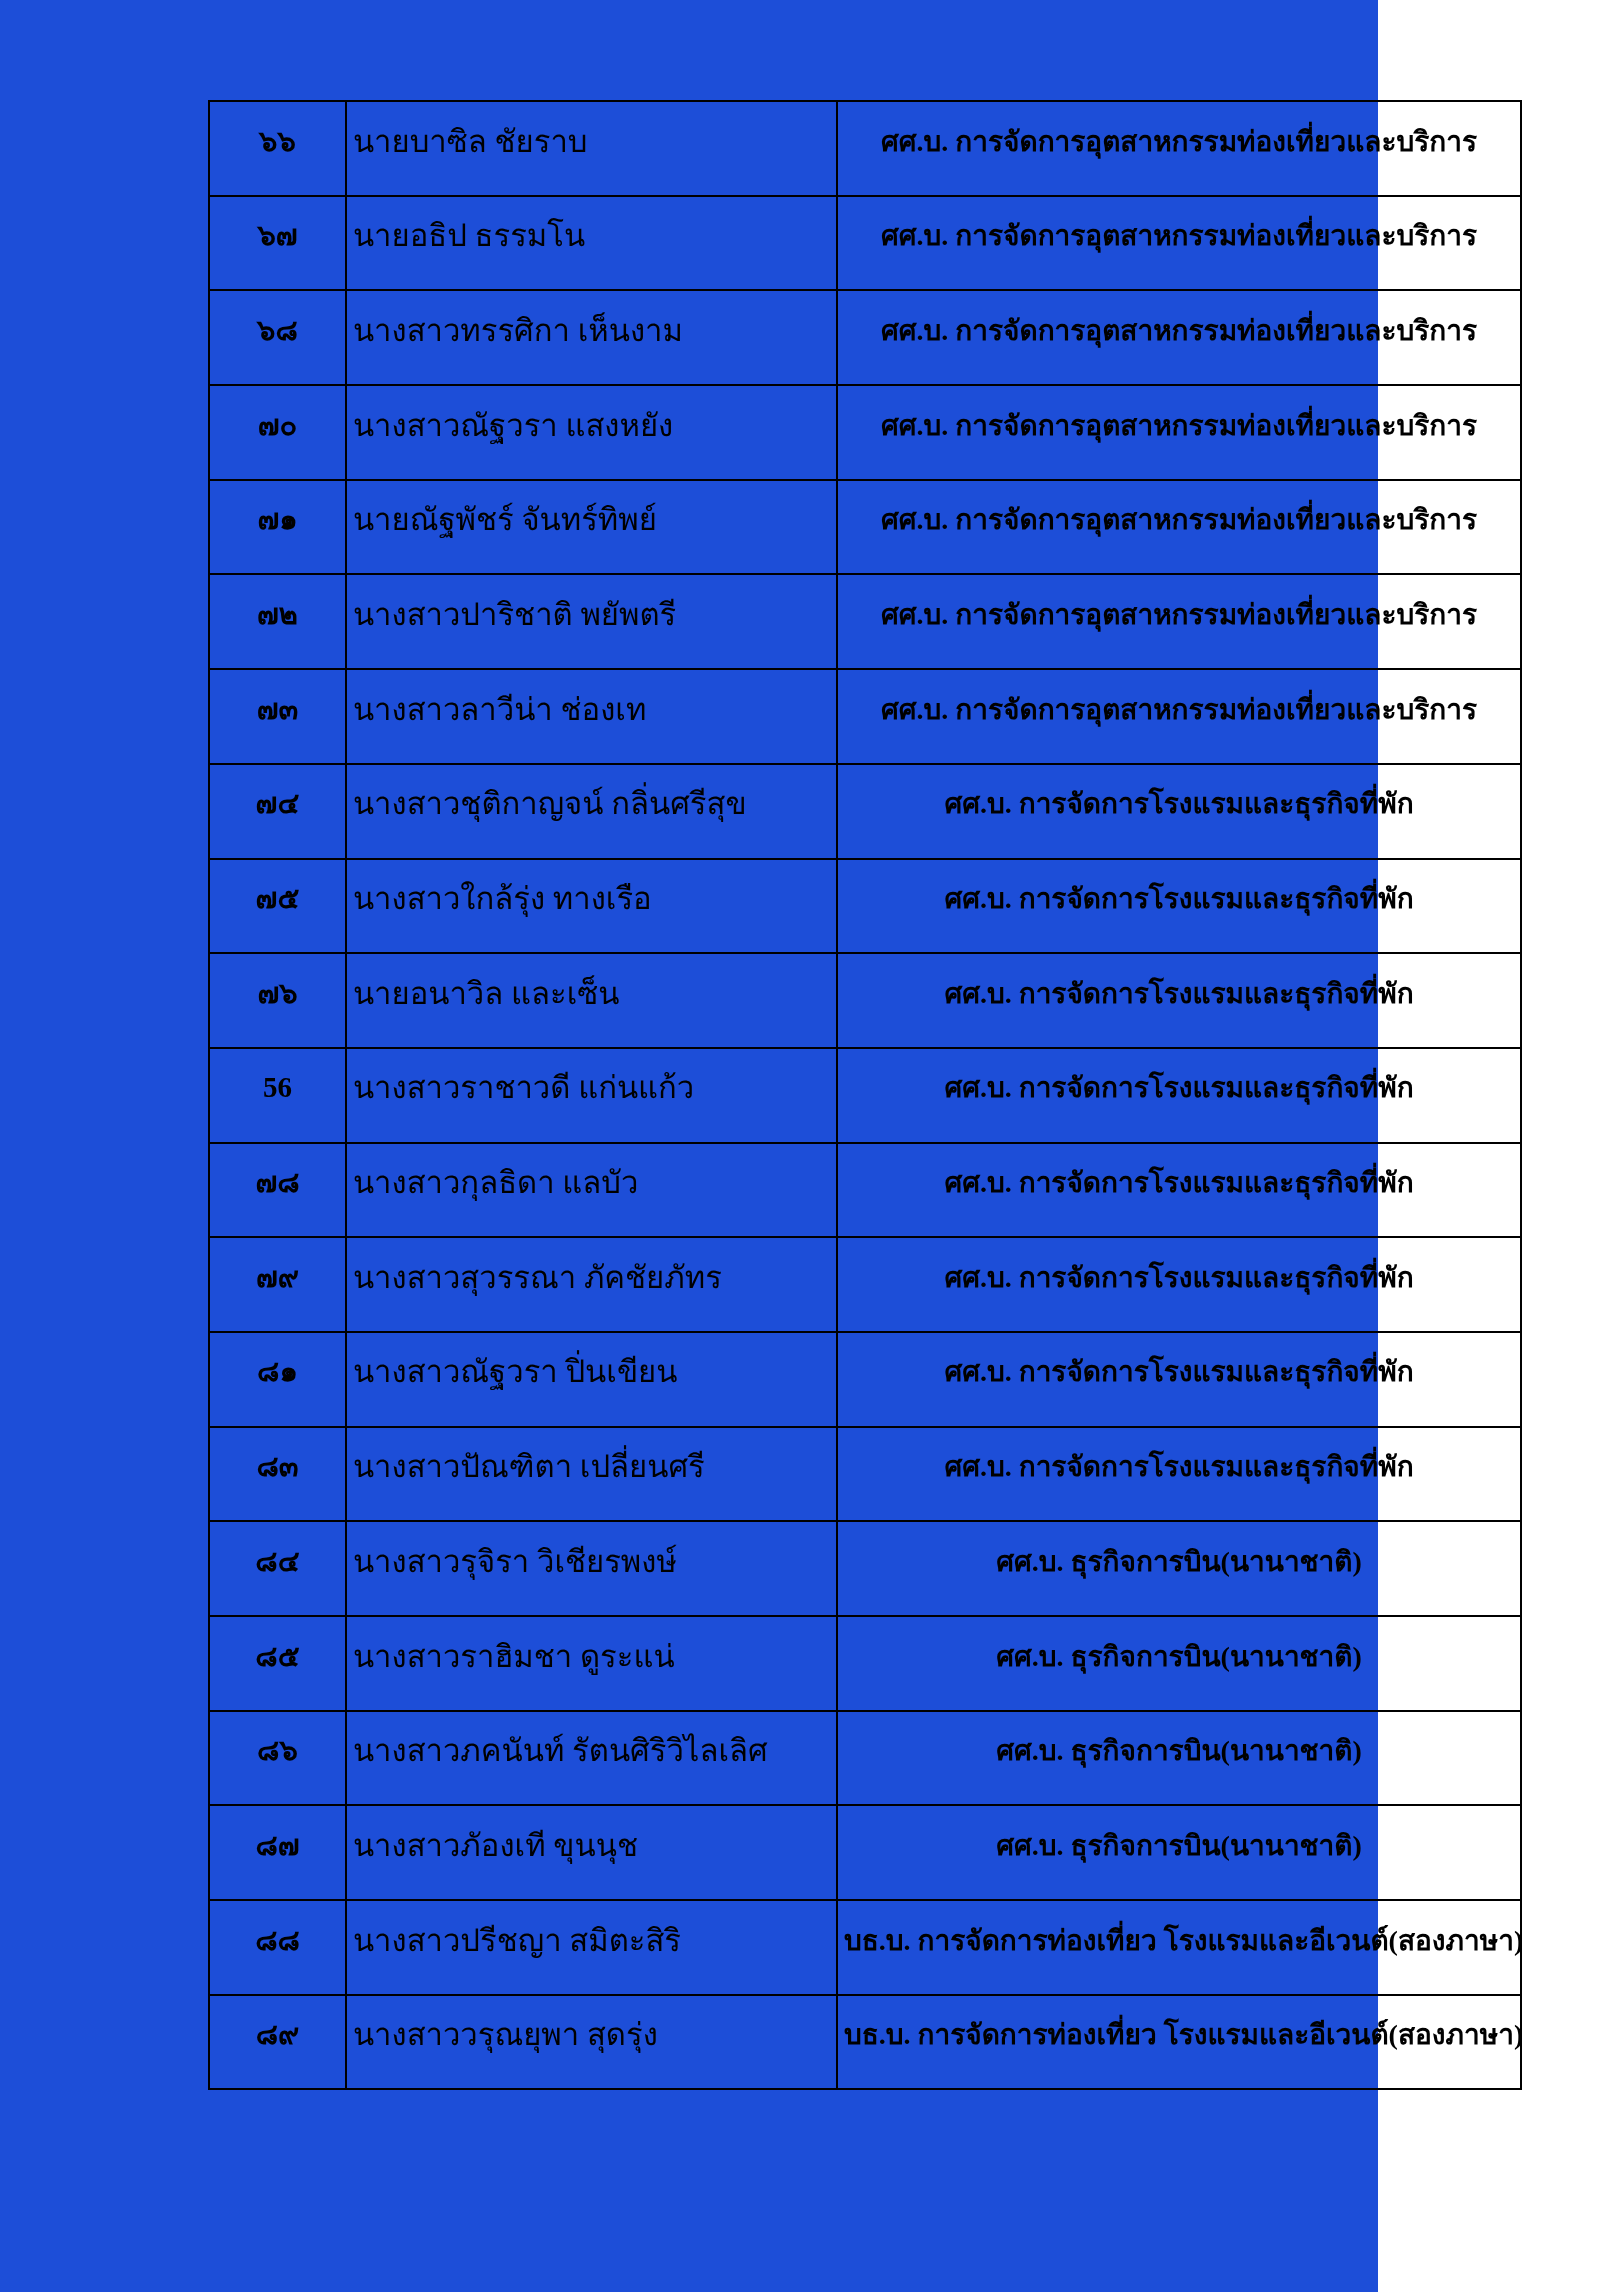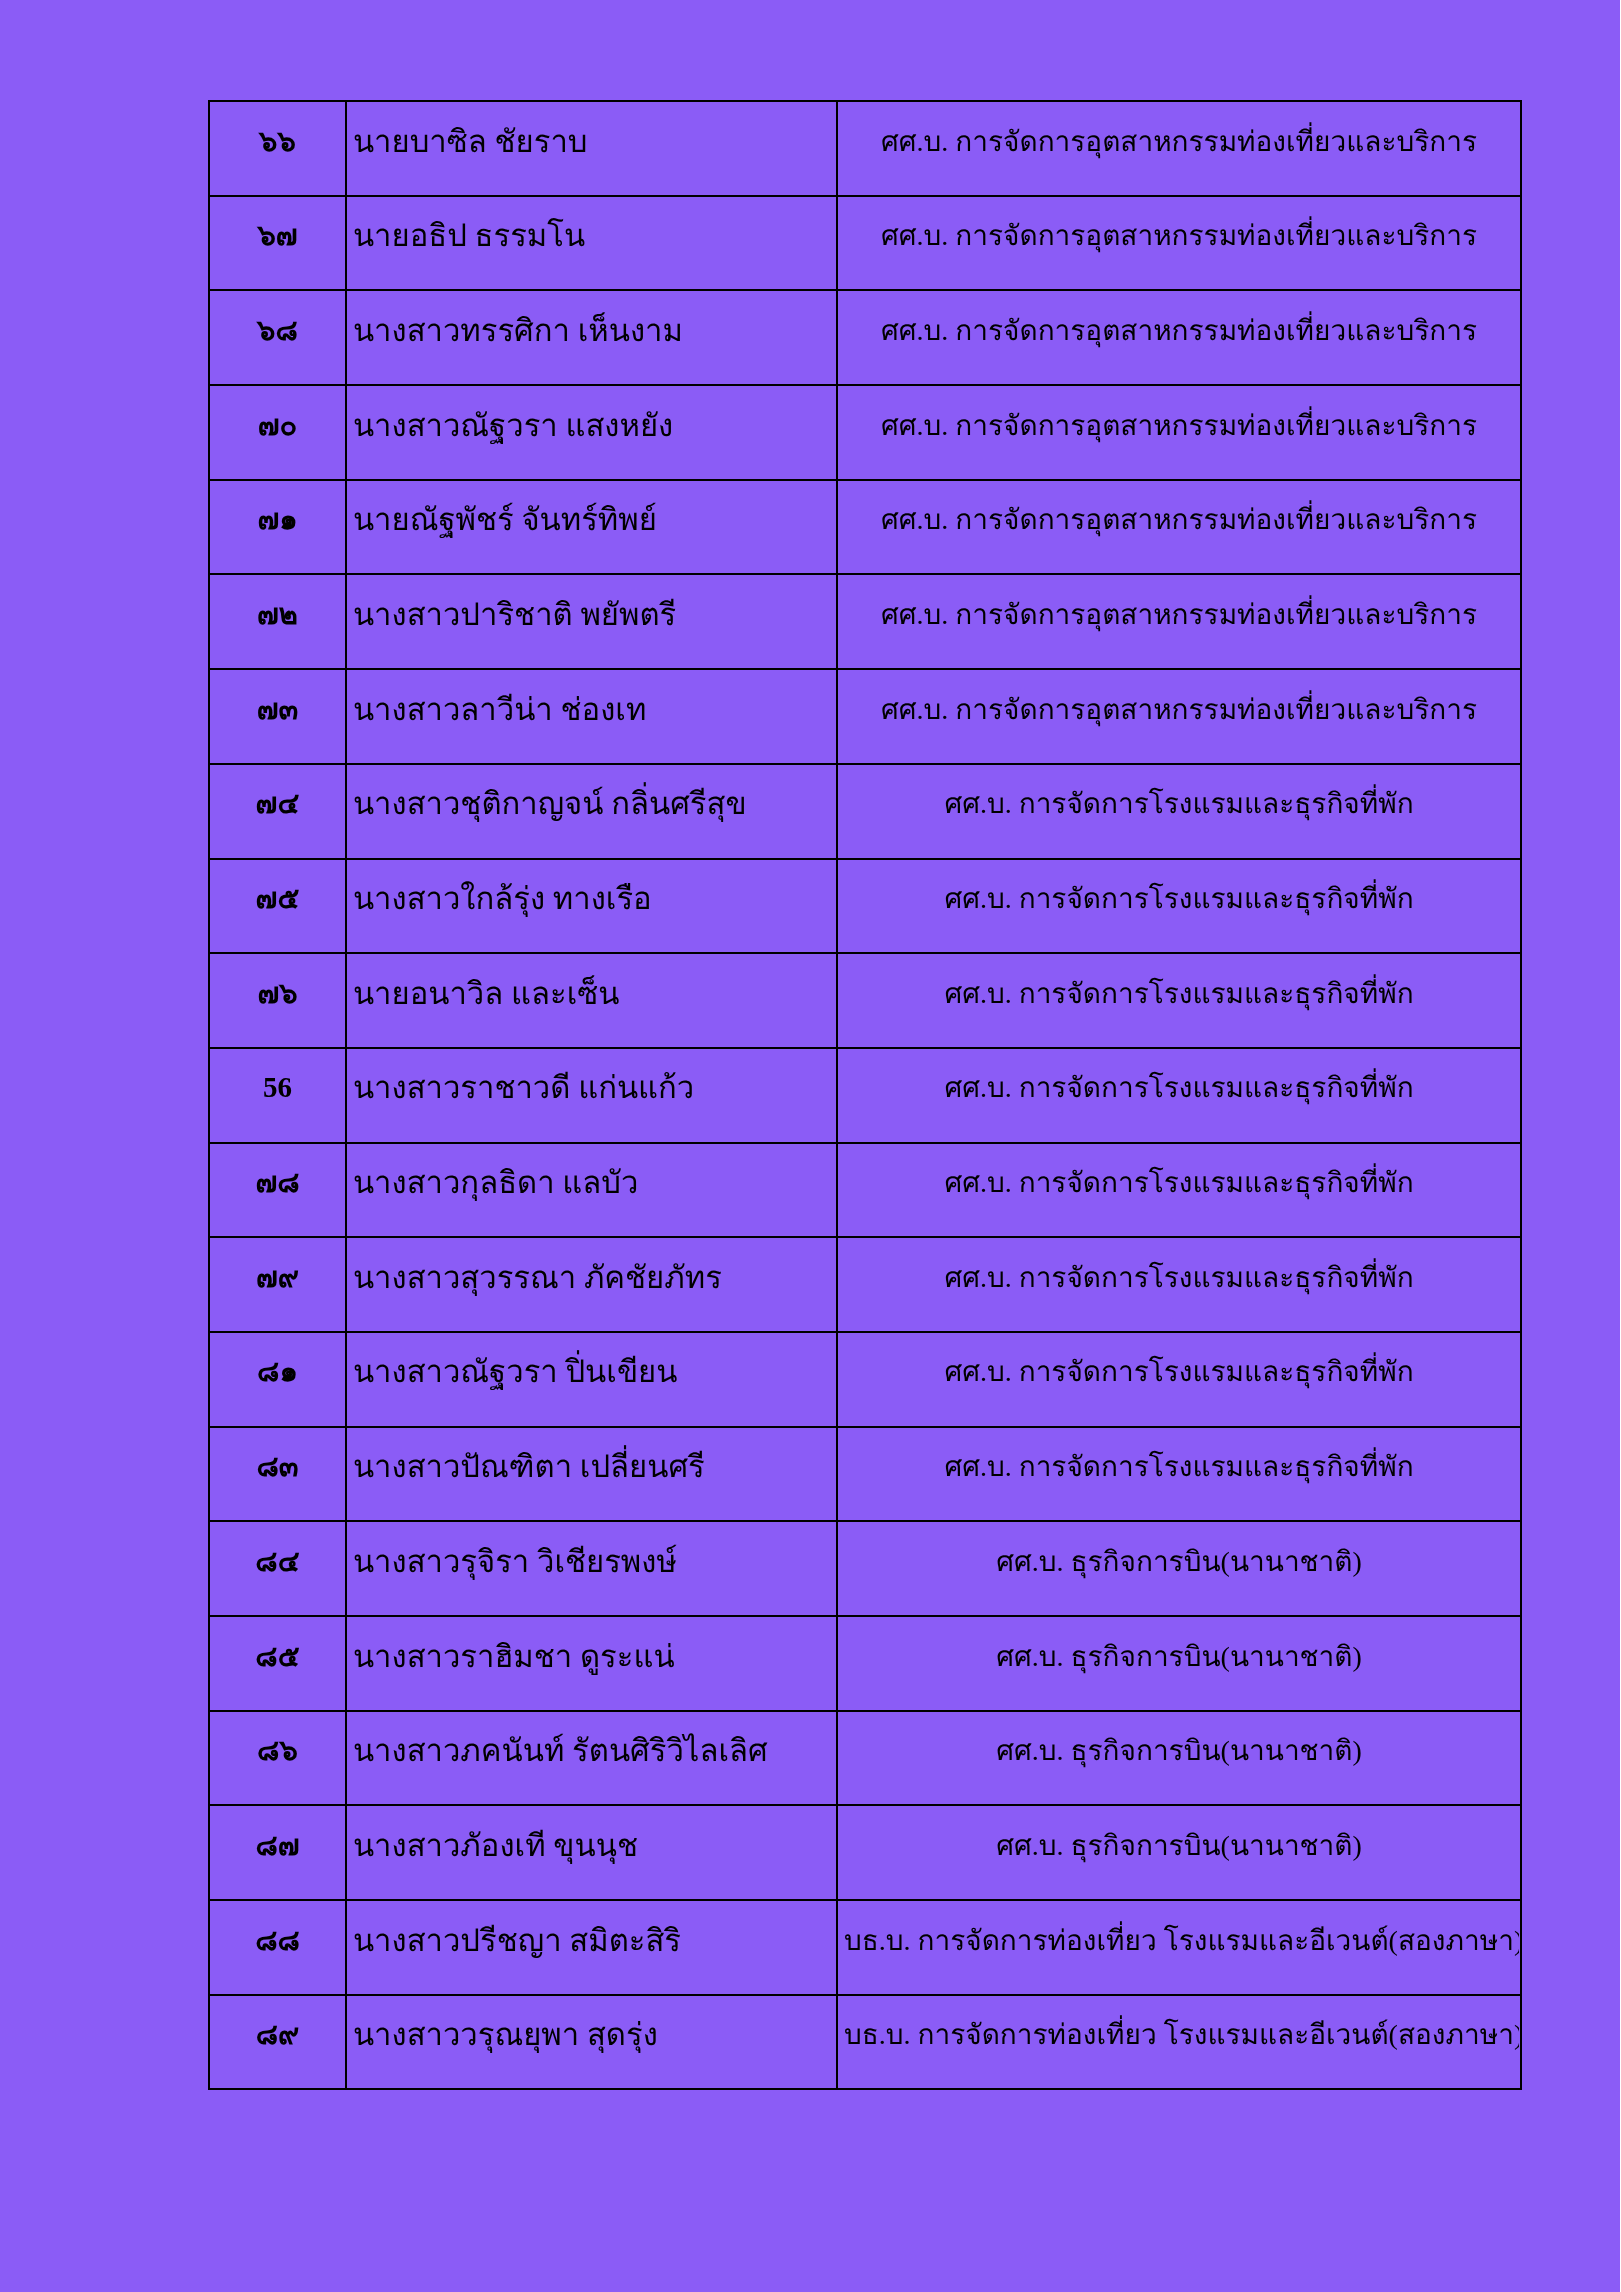--- a/index.html
+++ b/index.html
@@ -2,23 +2,23 @@
 <html><head>
 <meta charset="utf-8">
 <style>
   html, body {
     margin: 0;
     padding: 0;
     background: #ffffff;
   }
   .page {
     position: relative;
-    width: 1620px;
+    width: 1378px;
     height: 2293px;
-    background: #8b5cf6;
+    background: #1d4ed8;
     font-family: "Liberation Serif", "DejaVu Serif", serif;
     color: #000000;
   }
   table.student-table {
     position: absolute;
     left: 208px;
     top: 100px;
     width: 1312px;
     border-collapse: collapse;
     table-layout: fixed;
@@ -38,23 +38,22 @@
     font-size: 29px;
   }
   td.col-name {
     text-align: left;
     padding-left: 23.5px;
     font-weight: normal;
     font-size: 31px;
   }
   td.col-program {
     text-align: center;
-    font-weight: normal;
+    font-weight: bold;
     font-size: 28px;
-    border-radius: 30px;
   }
 </style>
 </head>
 <body>
 
 <div class="page">
   <table class="student-table">
     <colgroup>
       <col style="width:137px">
       <col style="width:491px">

